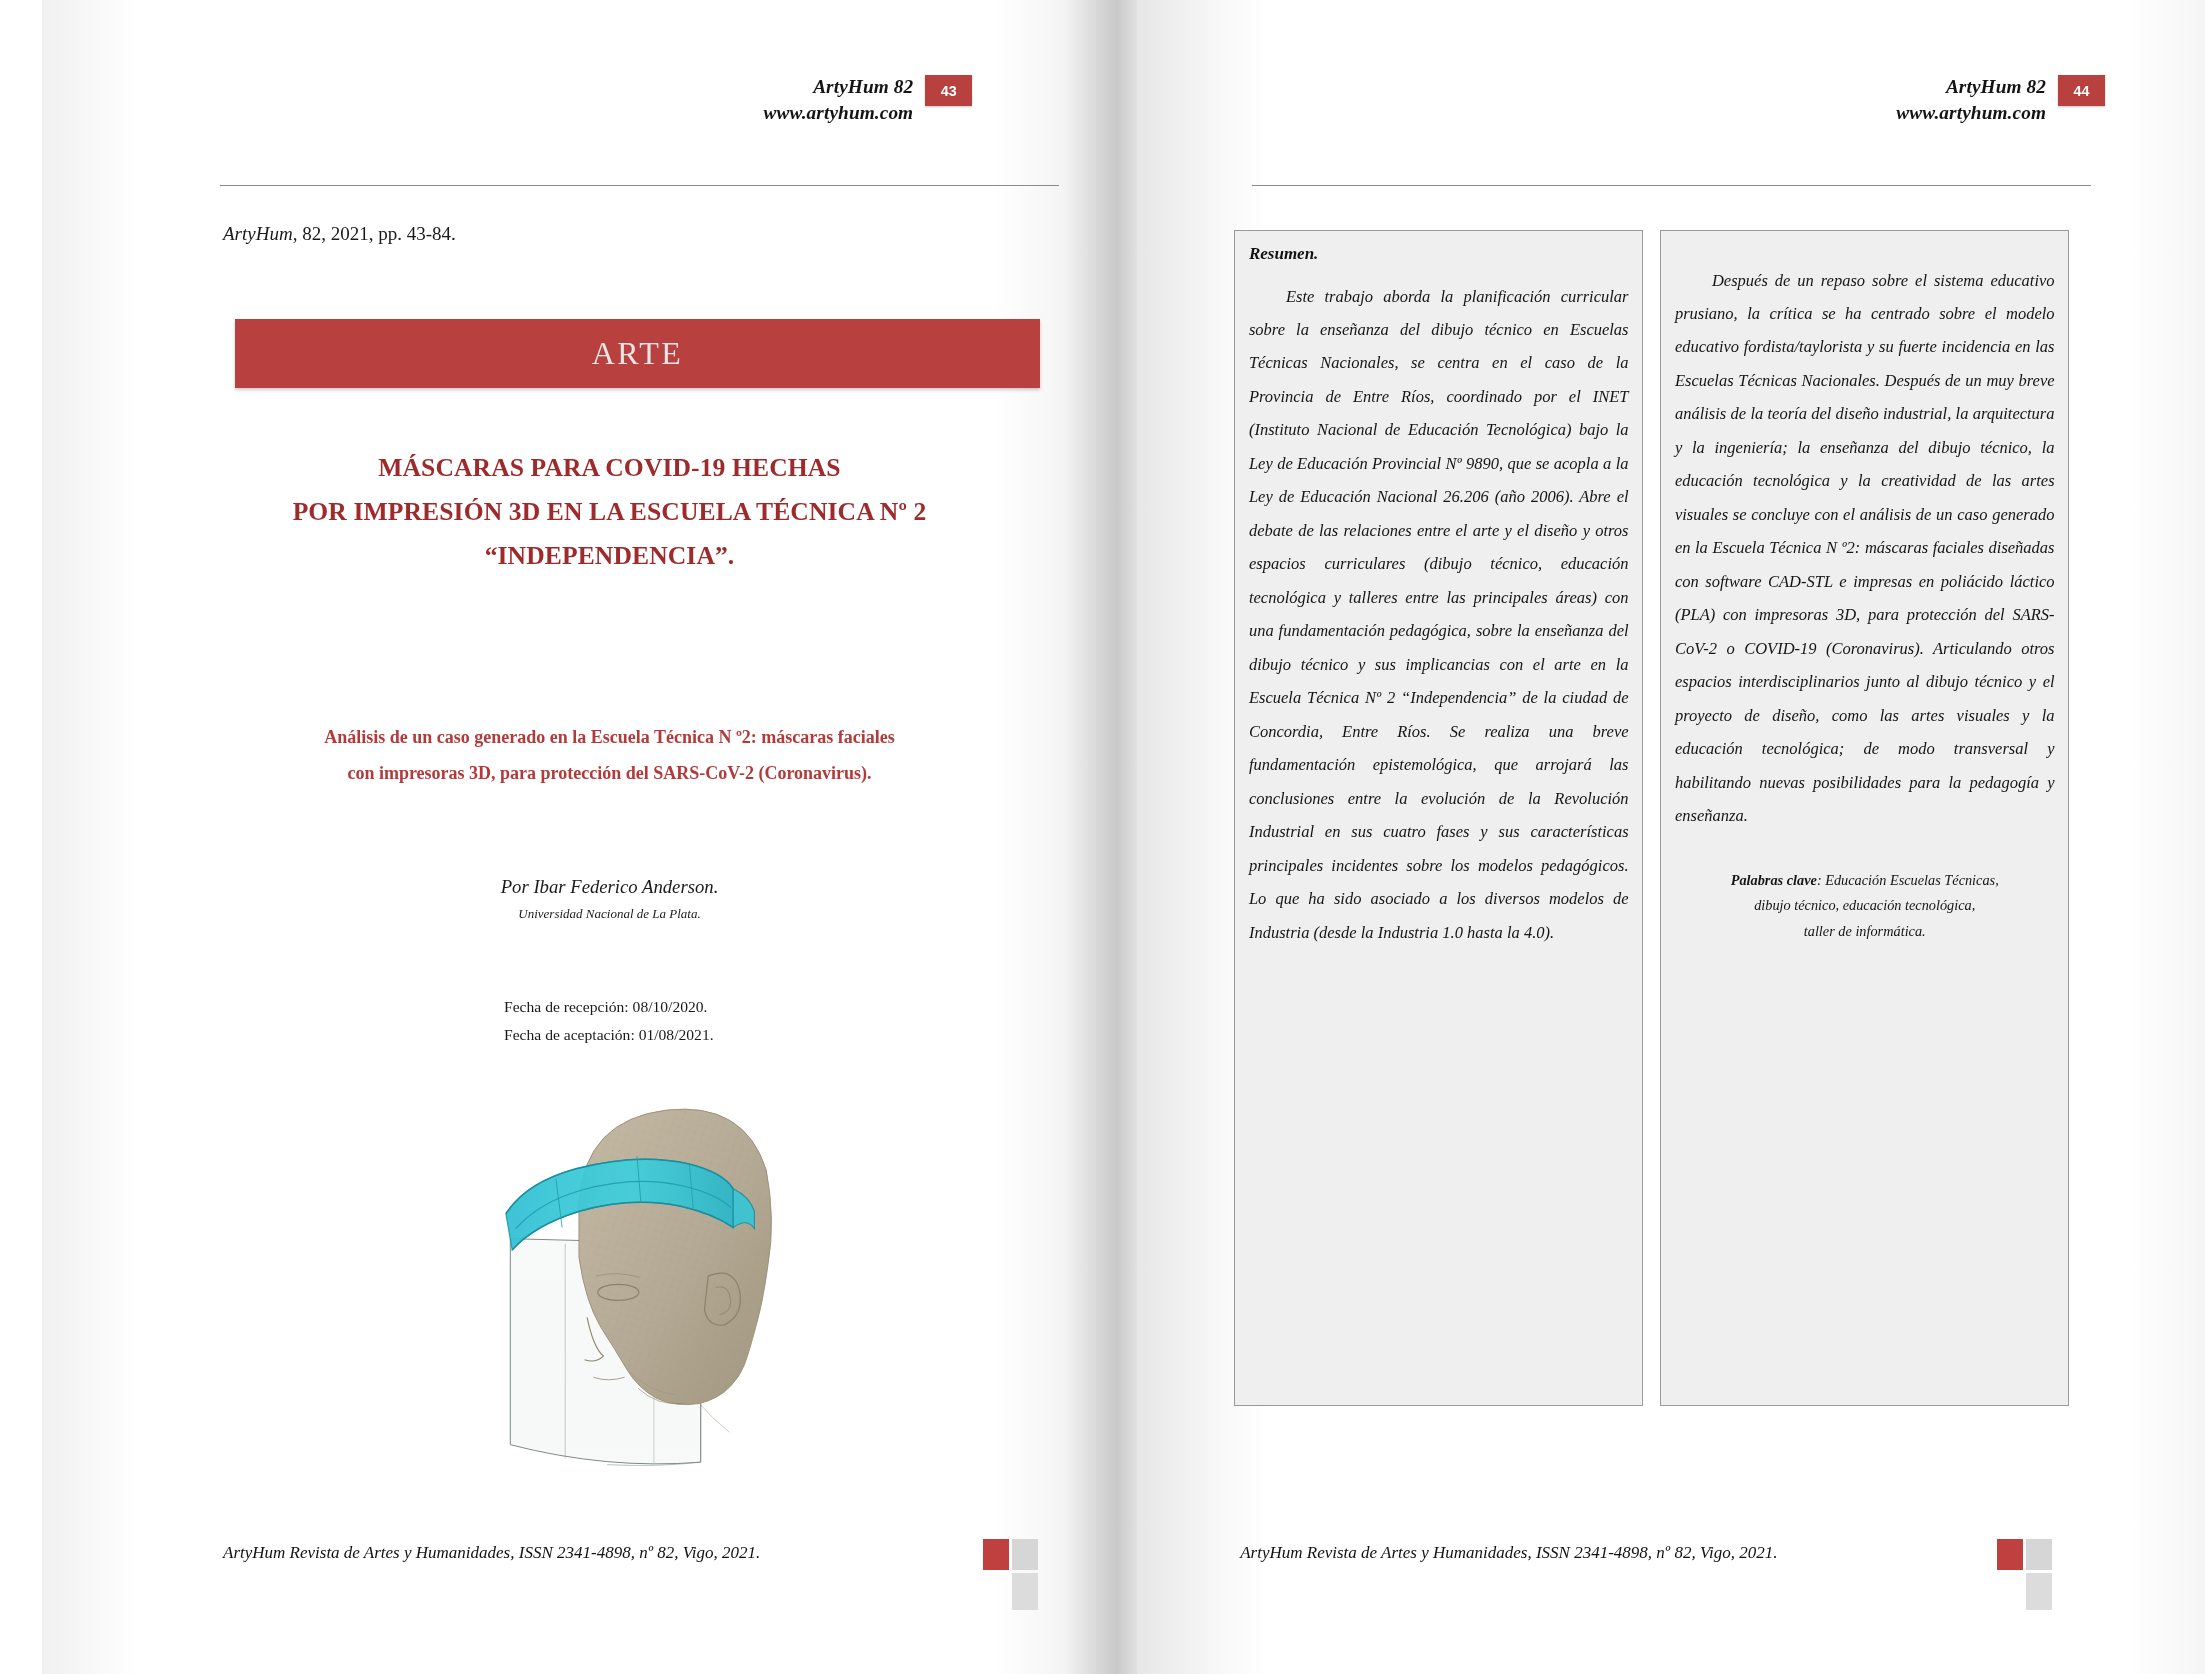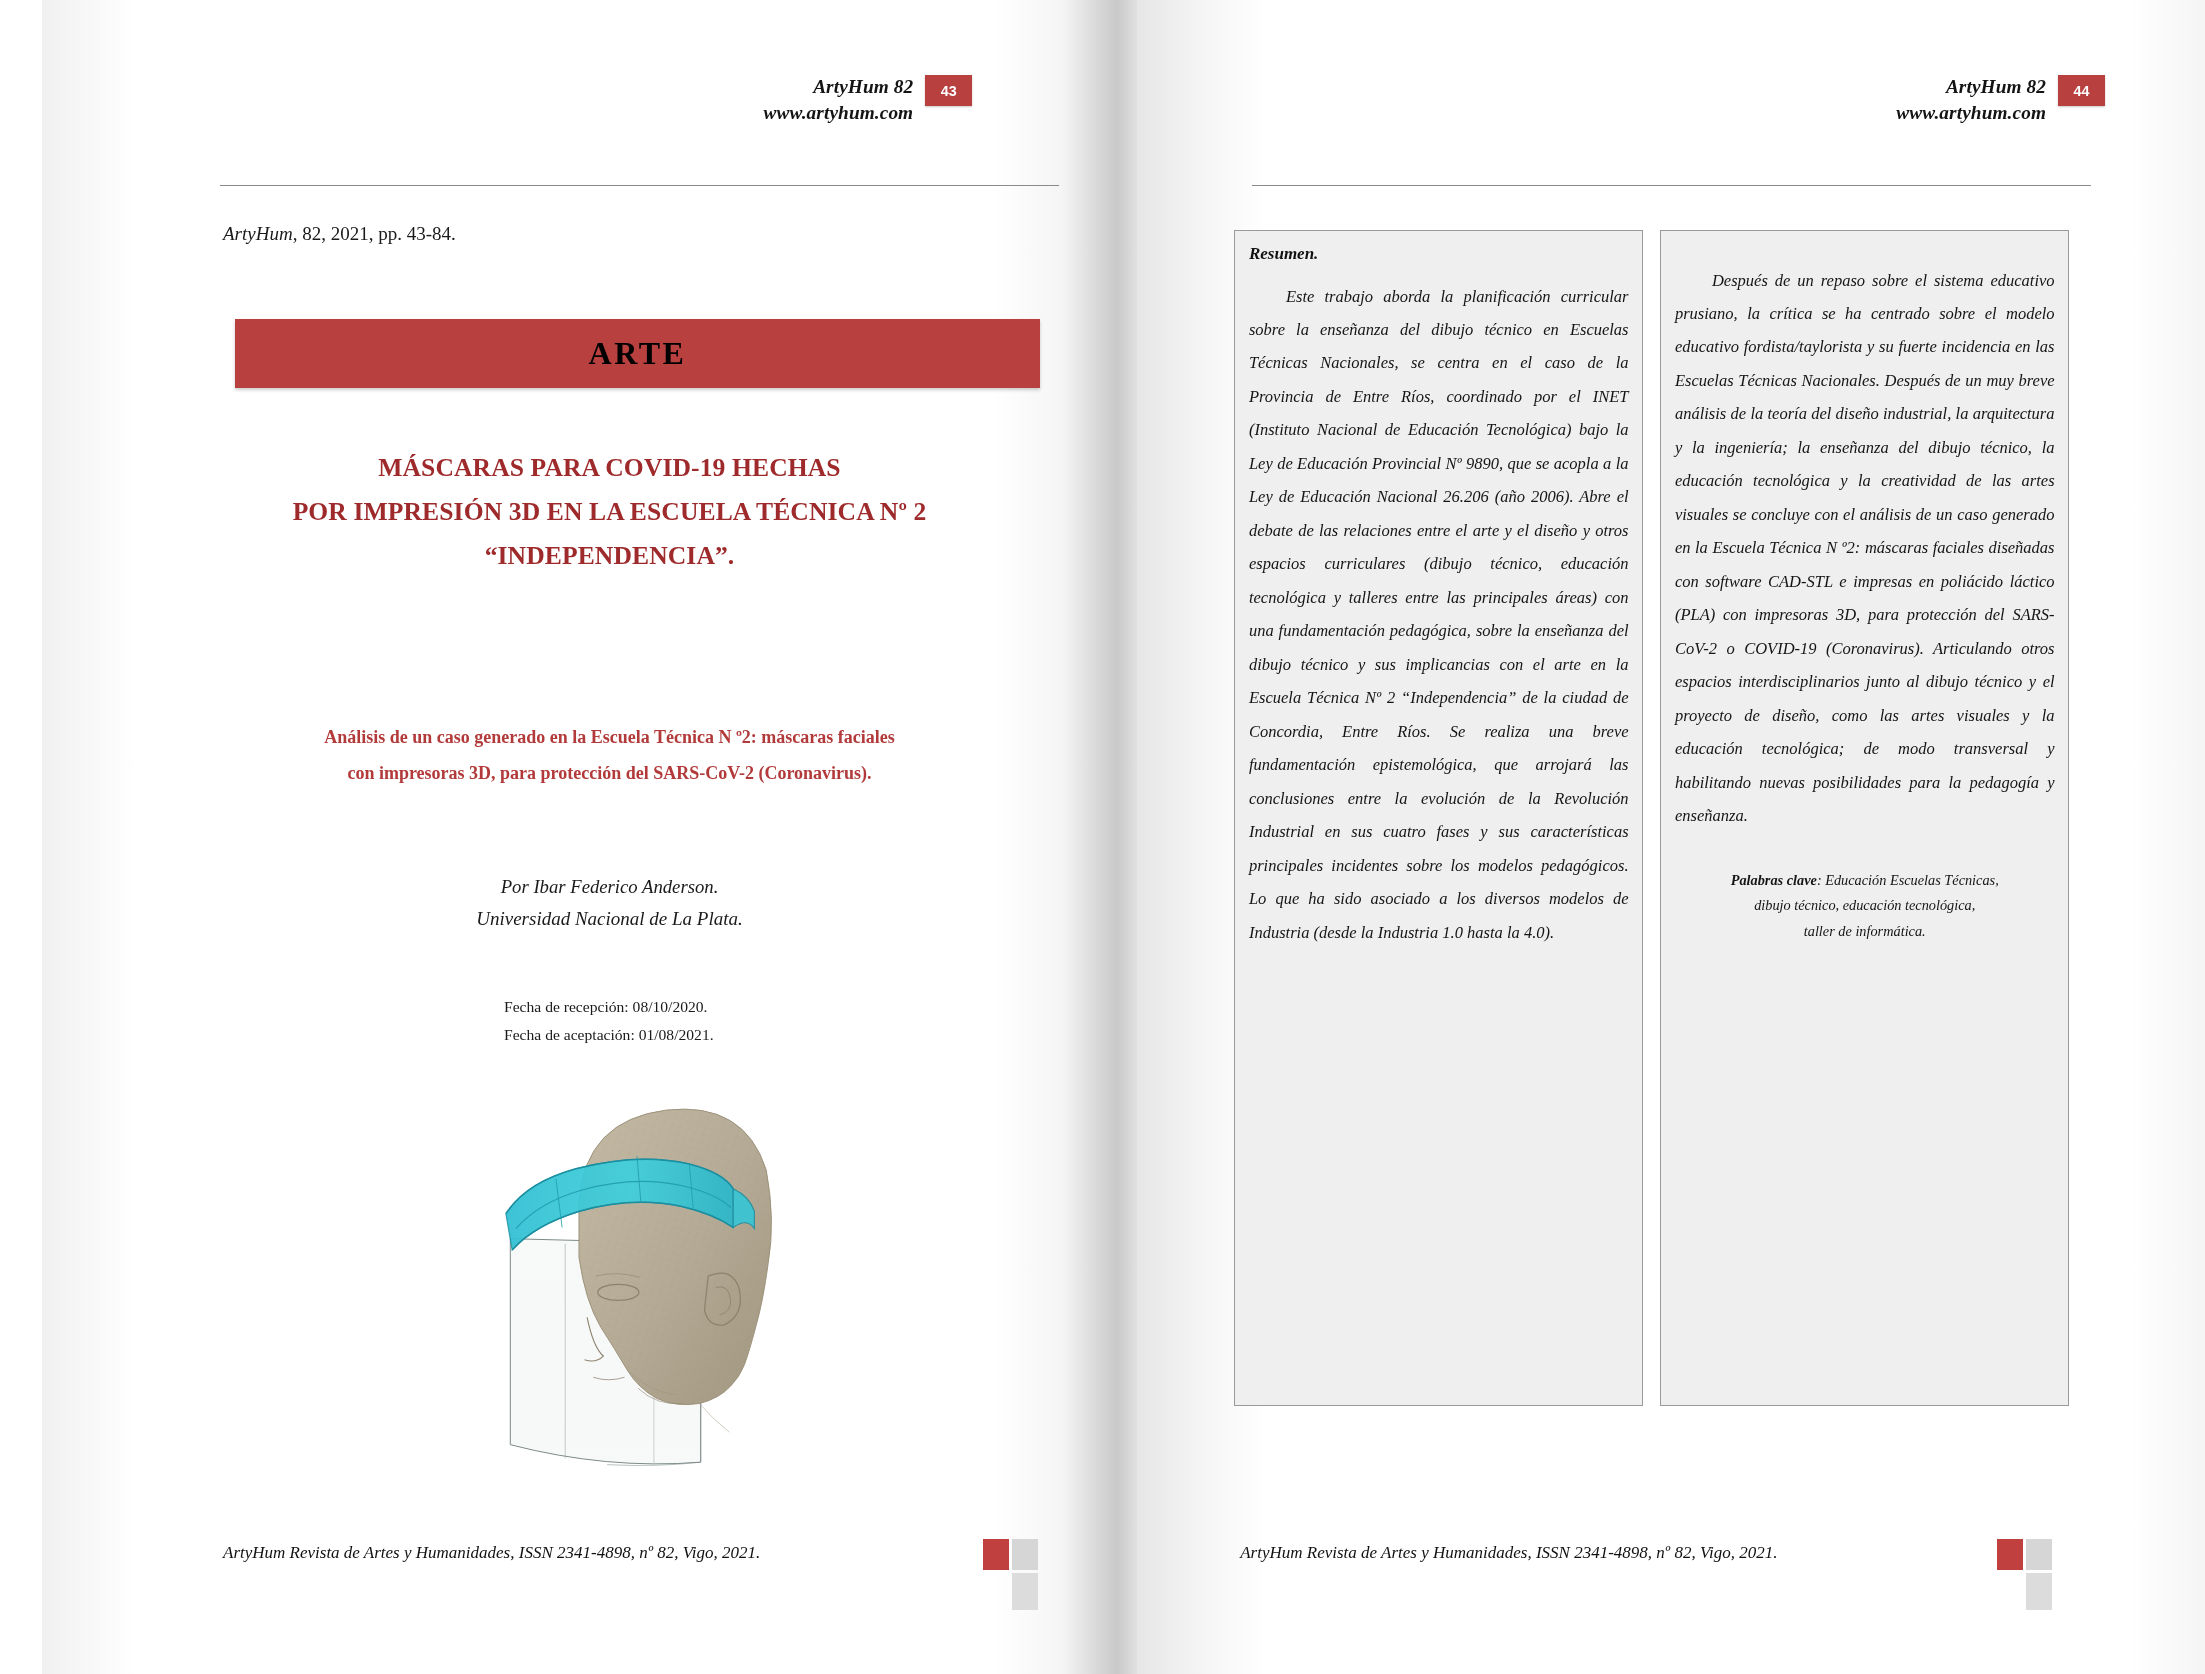--- a/index.html
+++ b/index.html
@@ -135,23 +135,23 @@
 
   .arte-banner {
     position: absolute;
     background: #b8413f;
     display: flex;
     align-items: center;
     justify-content: center;
     box-shadow: 0 1.9px 3.1px rgba(0,0,0,0.20);
   }
   .arte-banner span {
-    color: #000000;
+    color: #e5e5e5;
     font-family: "Liberation Serif", serif;
-    font-weight: bold;
+    font-weight: normal;
     font-size: 32px;
     letter-spacing: 2.5px;
   }
 
   .main-title {
     position: absolute;
     text-align: center;
     color: #9e2a2b;
     font-weight: bold;
     font-size: 25.6px;
@@ -171,21 +171,21 @@
   }
   .sub-title .ln { display: block; white-space: nowrap; }
 
   .byline {
     position: absolute;
     text-align: center;
     font-style: italic;
     color: #1a1a1a;
   }
   .byline .author { display: block; font-size: 18.7px; line-height: 1.65; margin-top: 11px; }
-  .byline .affil  { display: block; font-size: 19px; line-height: 1.65; }
+  .byline .affil  { display: block; font-size: 13px; line-height: 1.65; }
 
   .dates {
     position: absolute;
     text-align: left;
     color: #1a1a1a;
     font-size: 15.6px;
     line-height: 1.78;
   }
   .dates span { display: block; white-space: nowrap; }
 

